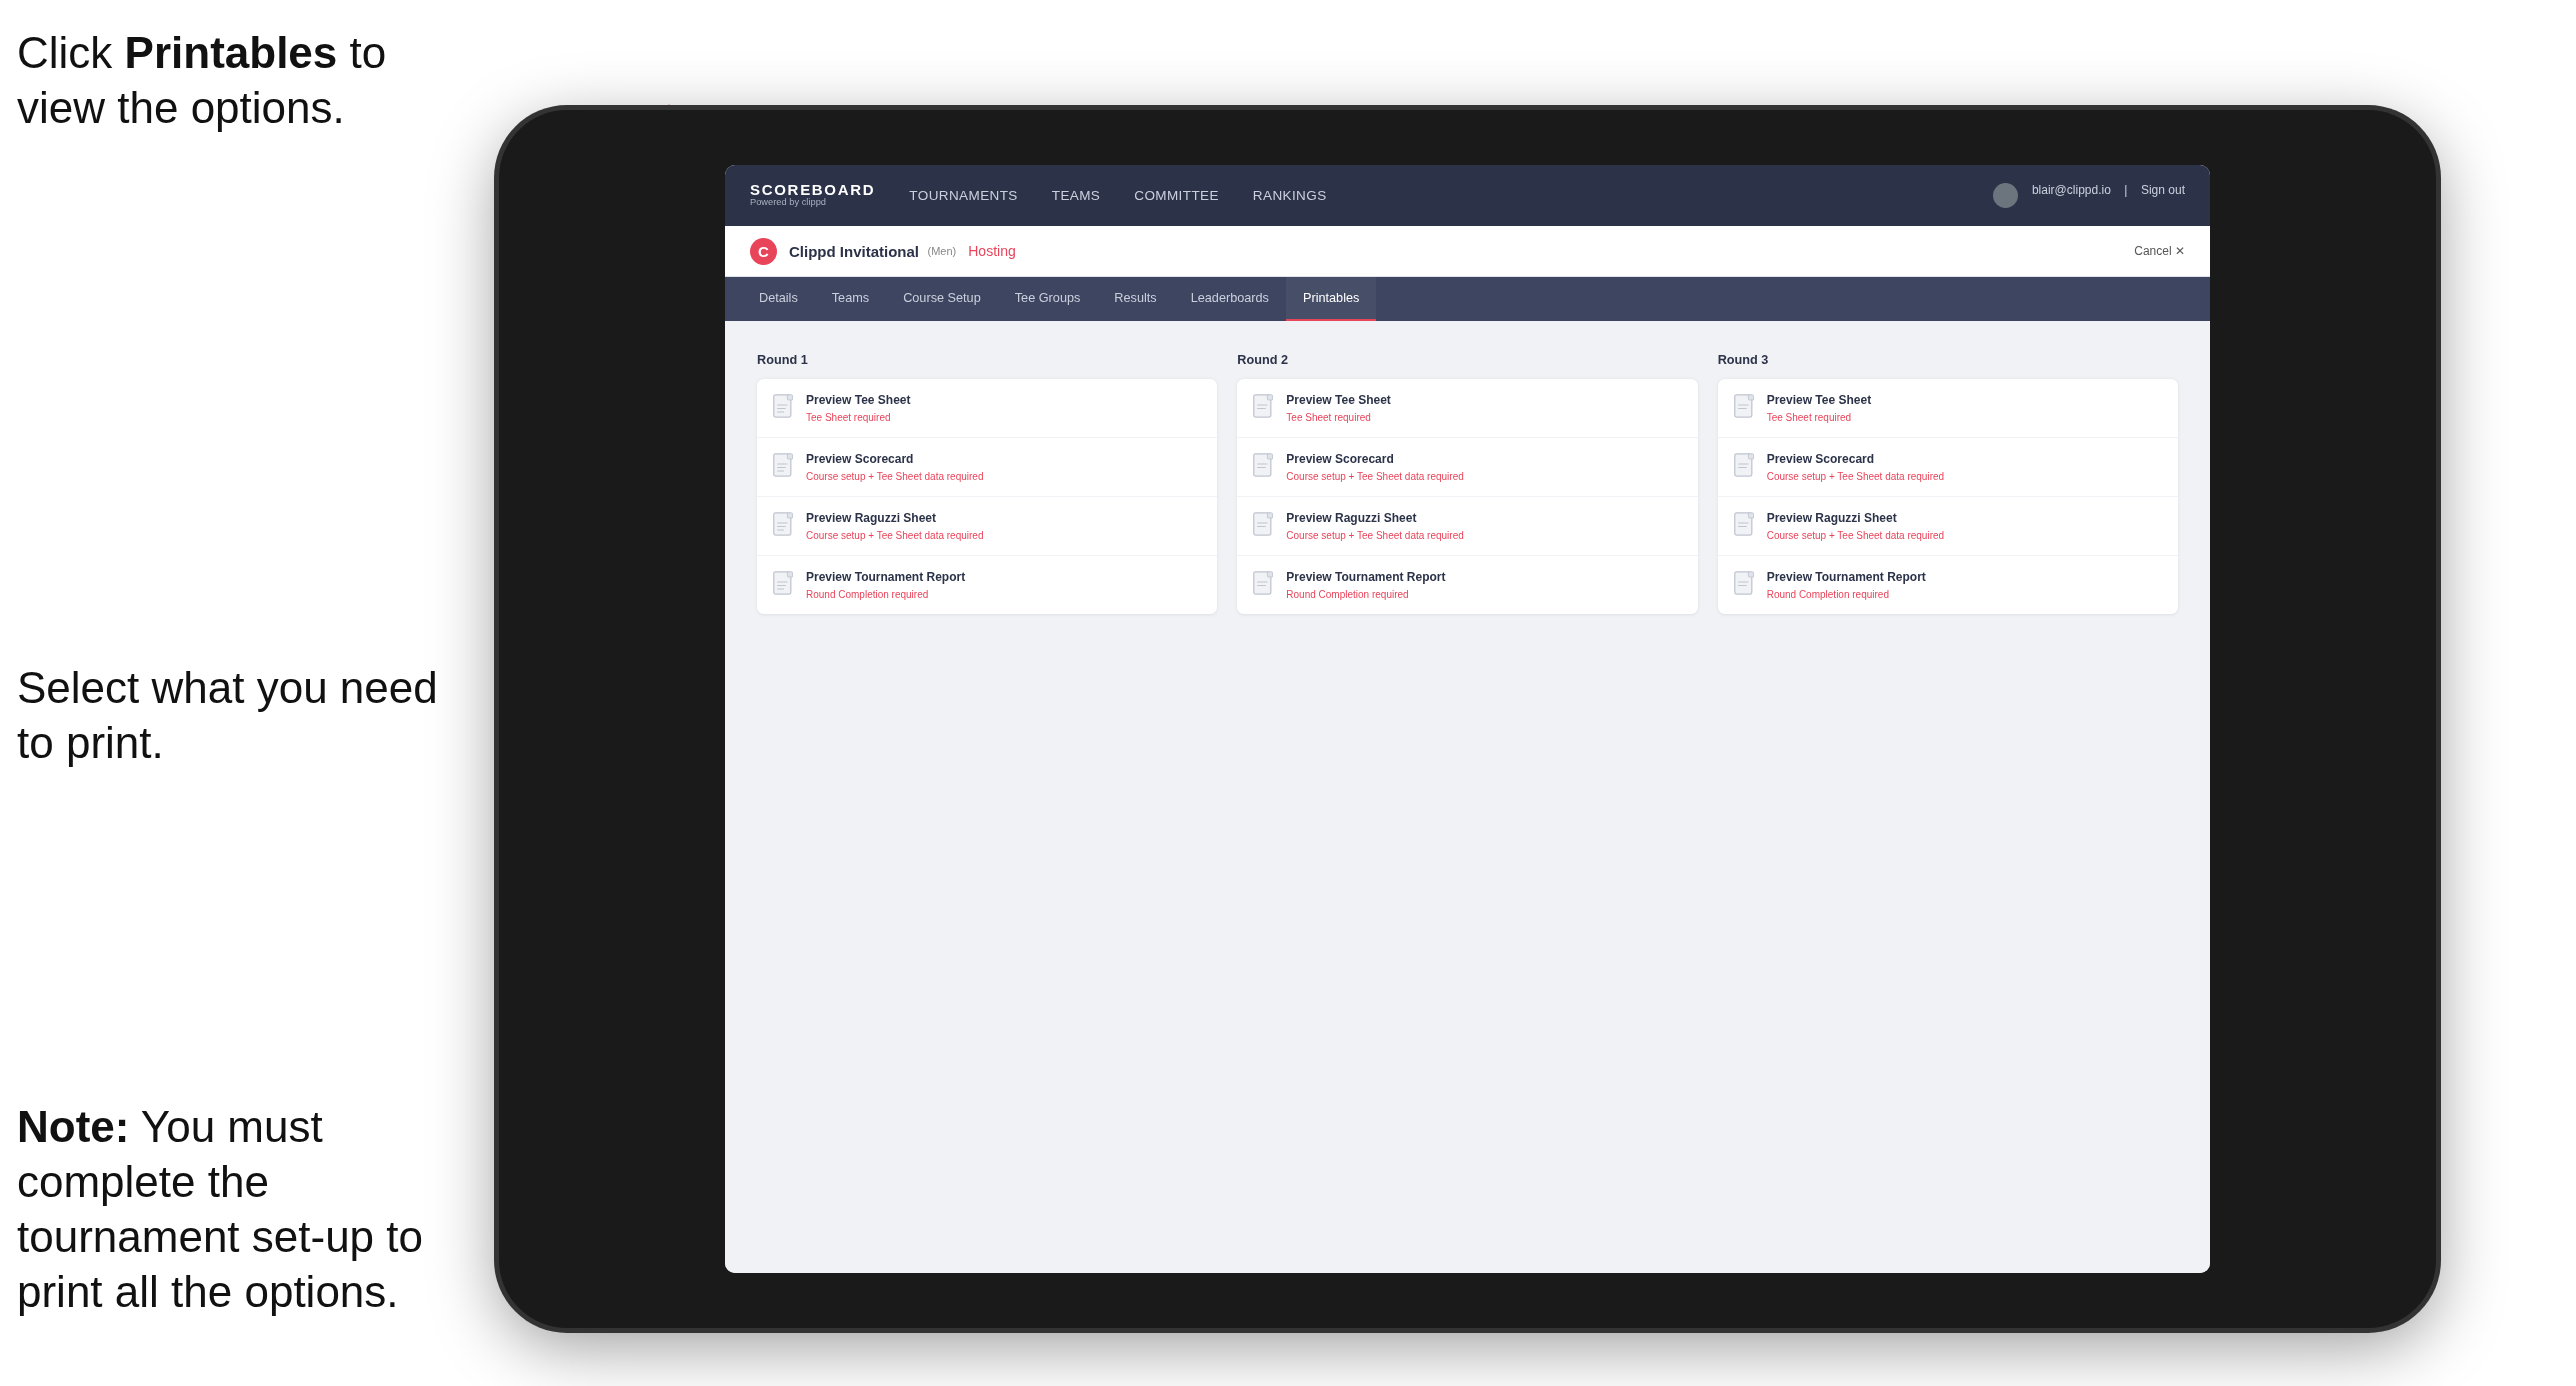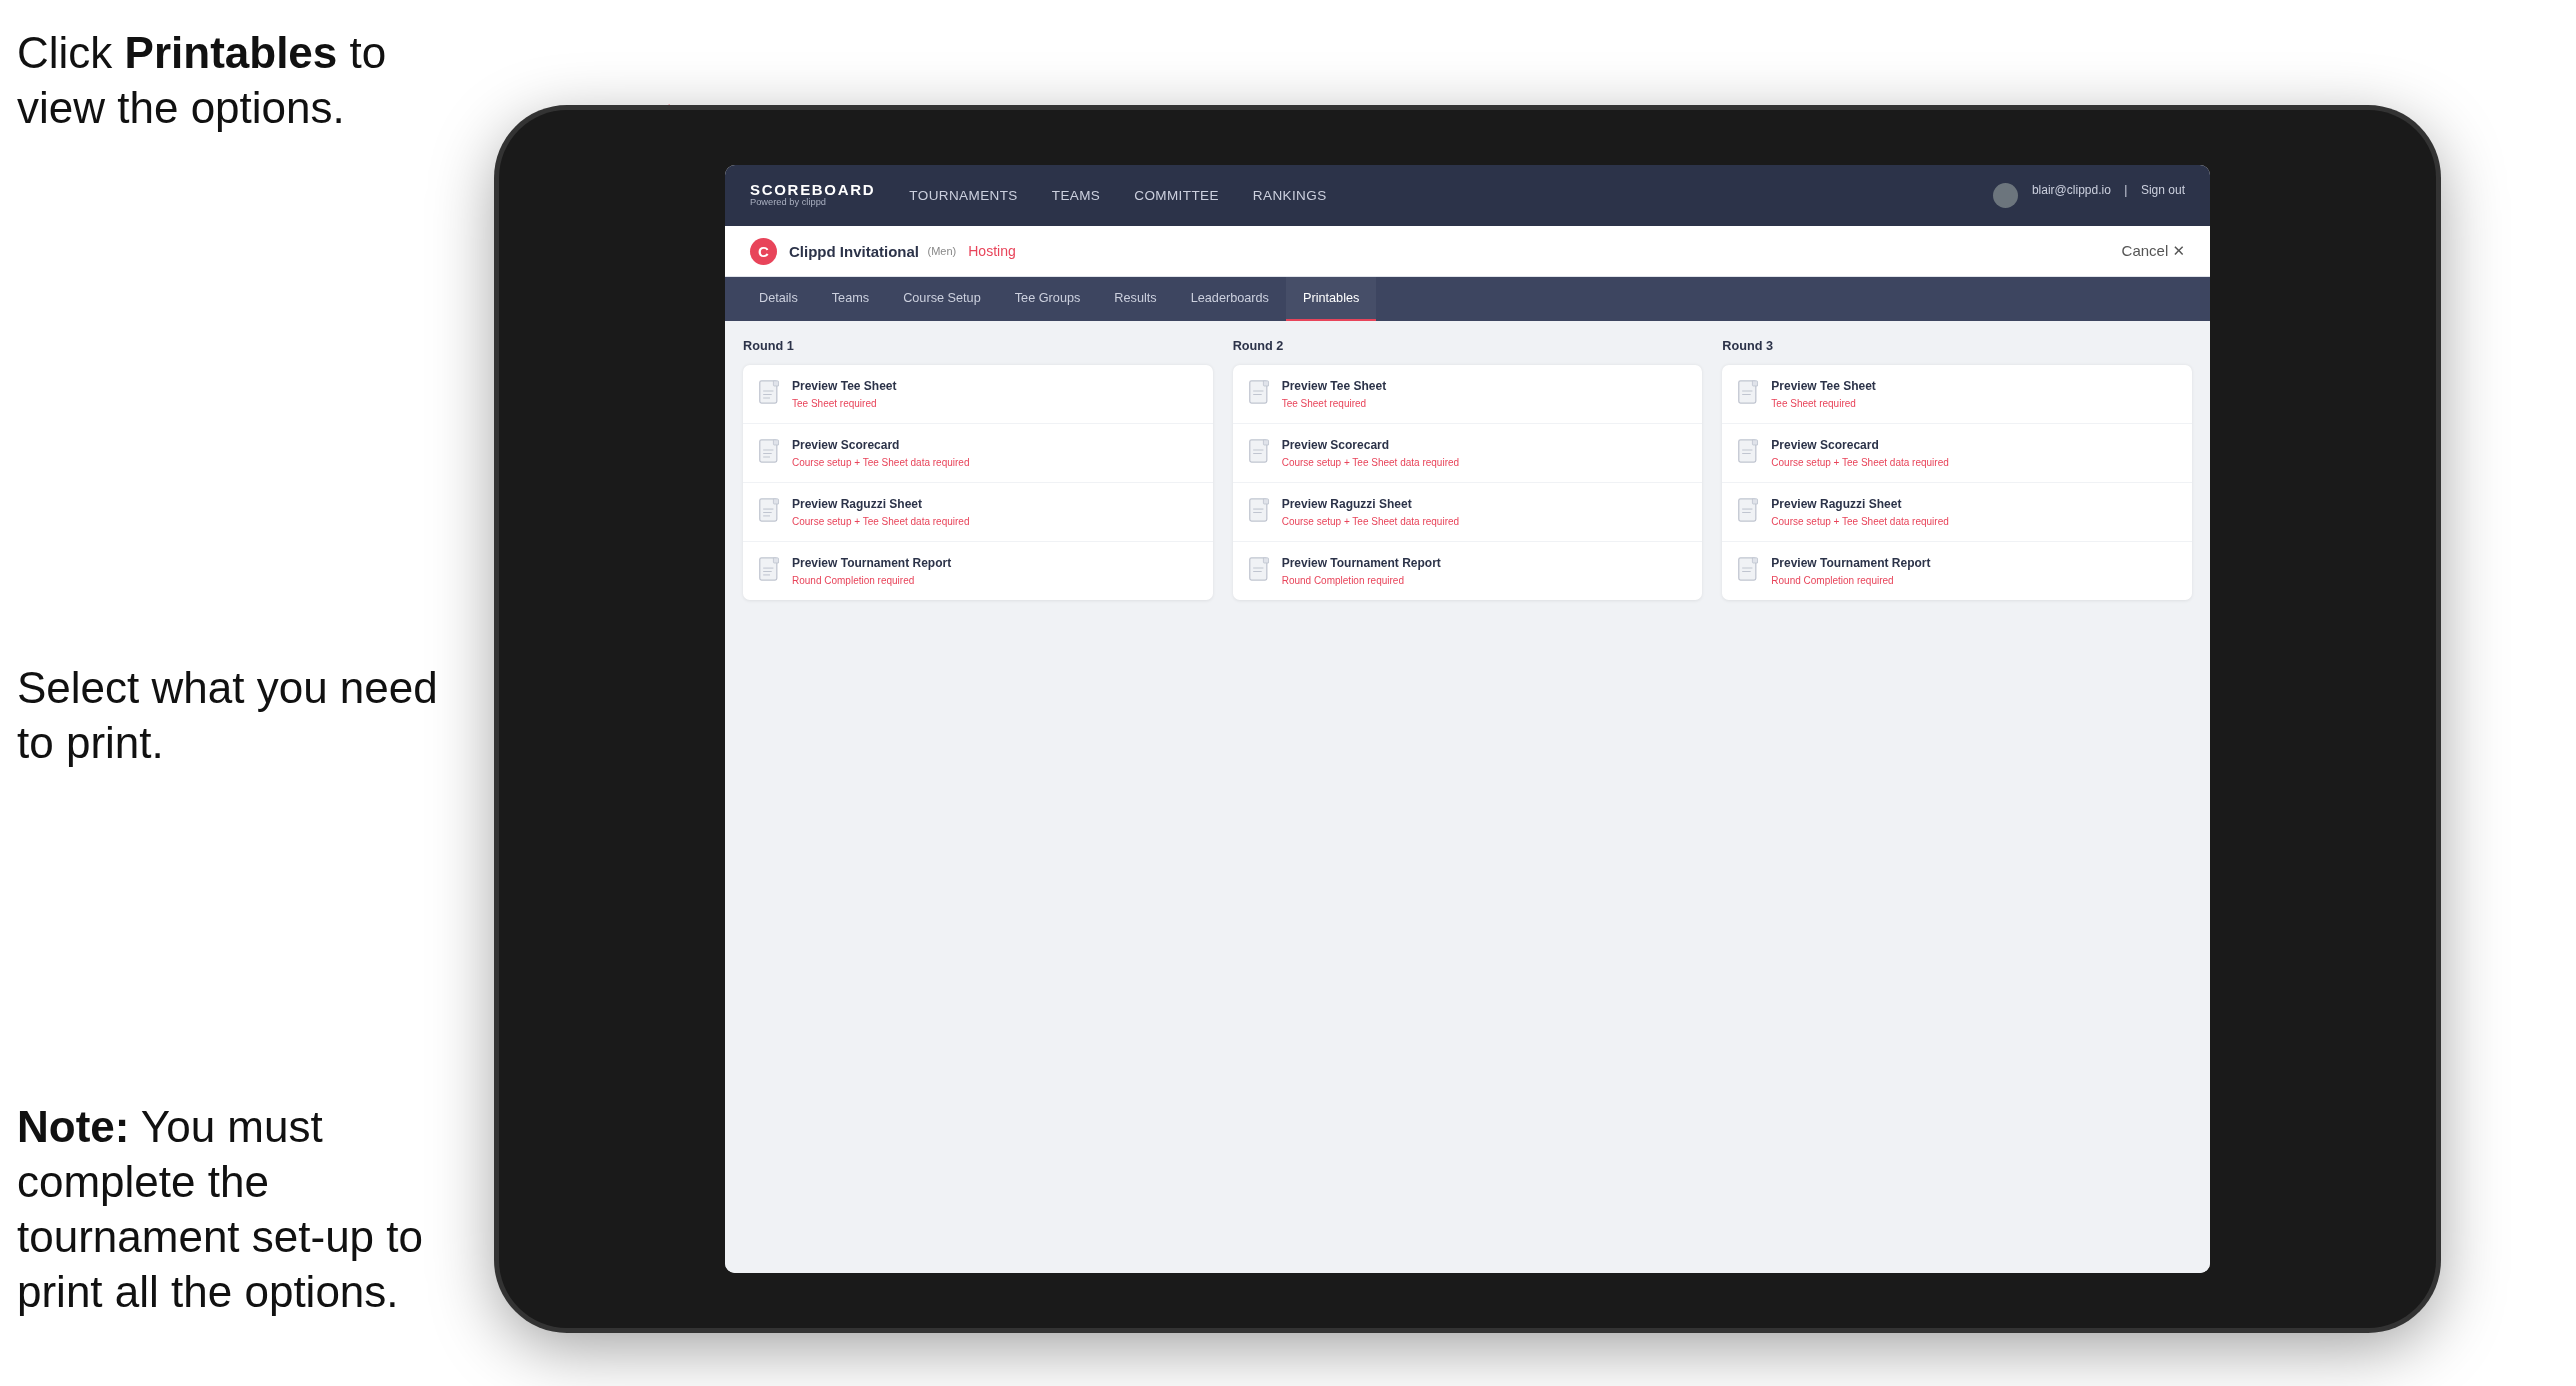--- a/index.html
+++ b/index.html
@@ -180,21 +180,21 @@
     }
 
     .tournament-status {
       font-size: 14px;
       color: #e8445a;
       font-weight: 500;
     }
 
     .cancel-btn {
       margin-left: auto;
-      font-size: 15px;
+      font-size: 12px;
       color: #555;
       cursor: pointer;
     }
 
     
     .sub-nav {
       background: #3d4560;
       height: 44px;
       display: flex;
       align-items: center;
@@ -216,21 +216,21 @@
     .sub-nav-item.active {
       color: #ffffff;
       border-bottom: 2.5px solid #e8445a;
       background: rgba(255,255,255,0.05);
     }
 
     
     .main-content {
       flex: 1;
       background: #f0f2f5;
-      padding: 18px;
+      padding: 32px;
       overflow-y: auto;
     }
 
     .rounds-grid {
       display: grid;
       grid-template-columns: repeat(3, 1fr);
       gap: 20px;
     }
 
     .round-section {

